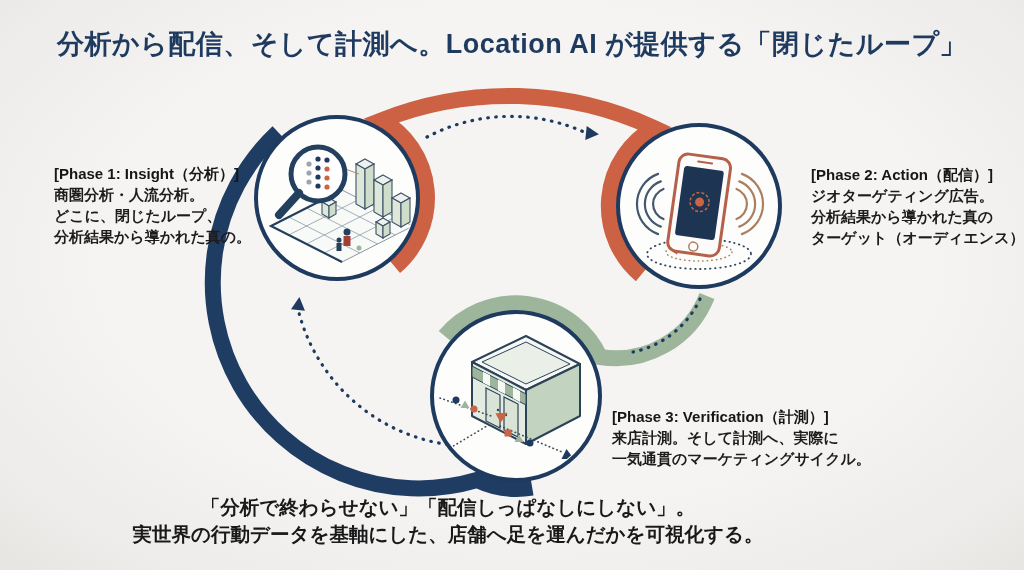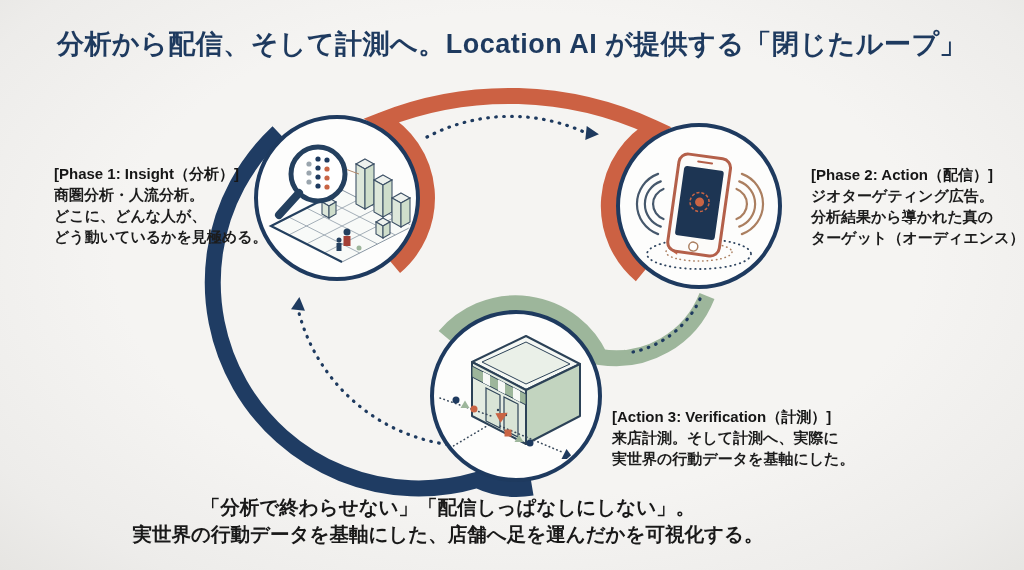--- a/index.html
+++ b/index.html
@@ -206,35 +206,35 @@
         <path d="M 0,-4.5 L 4.5,3 L -4.5,3 Z" fill="#9db69b" transform="translate(-1,49)"></path>
         <circle cx="10" cy="53" r="3.5" fill="#1e3a5f"></circle>
         <path d="M 0,-5.5 L 11,0 L 0,5.5 Z" fill="#1e3a5f" transform="translate(44,64) rotate(27)"></path>
       </g>
     </g>
   </svg>
 
   <div class="phase phase-1">
     <div class="phase-label">[Phase 1: Insight（分析）]</div>
     <div>商圏分析・人流分析。</div>
-    <div>どこに、どんな人が、</div>
-    <div>どう動いているかを見極める。</div>
+    <div>どこに、閉じたループ、</div>
+    <div>分析結果から導かれた真の。</div>
   </div>
 
   <div class="phase phase-2">
     <div class="phase-label">[Phase 2: Action（配信）]</div>
     <div>ジオターゲティング広告。</div>
     <div>分析結果から導かれた真の</div>
     <div>ターゲット（オーディエンス）</div>
   </div>
 
   <div class="phase phase-3">
-    <div class="phase-label">[Action 3: Verification（計測）]</div>
+    <div class="phase-label">[Phase 3: Verification（計測）]</div>
     <div>来店計測。そして計測へ、実際に</div>
-    <div>実世界の行動データを基軸にした。</div>
+    <div>一気通貫のマーケティングサイクル。</div>
   </div>
 
   <div class="footer-caption">
     <div>「分析で終わらせない」「配信しっぱなしにしない」。</div>
     <div>実世界の行動データを基軸にした、店舗へ足を運んだかを可視化する。</div>
   </div>
 
 </div>
 
 </body></html>

